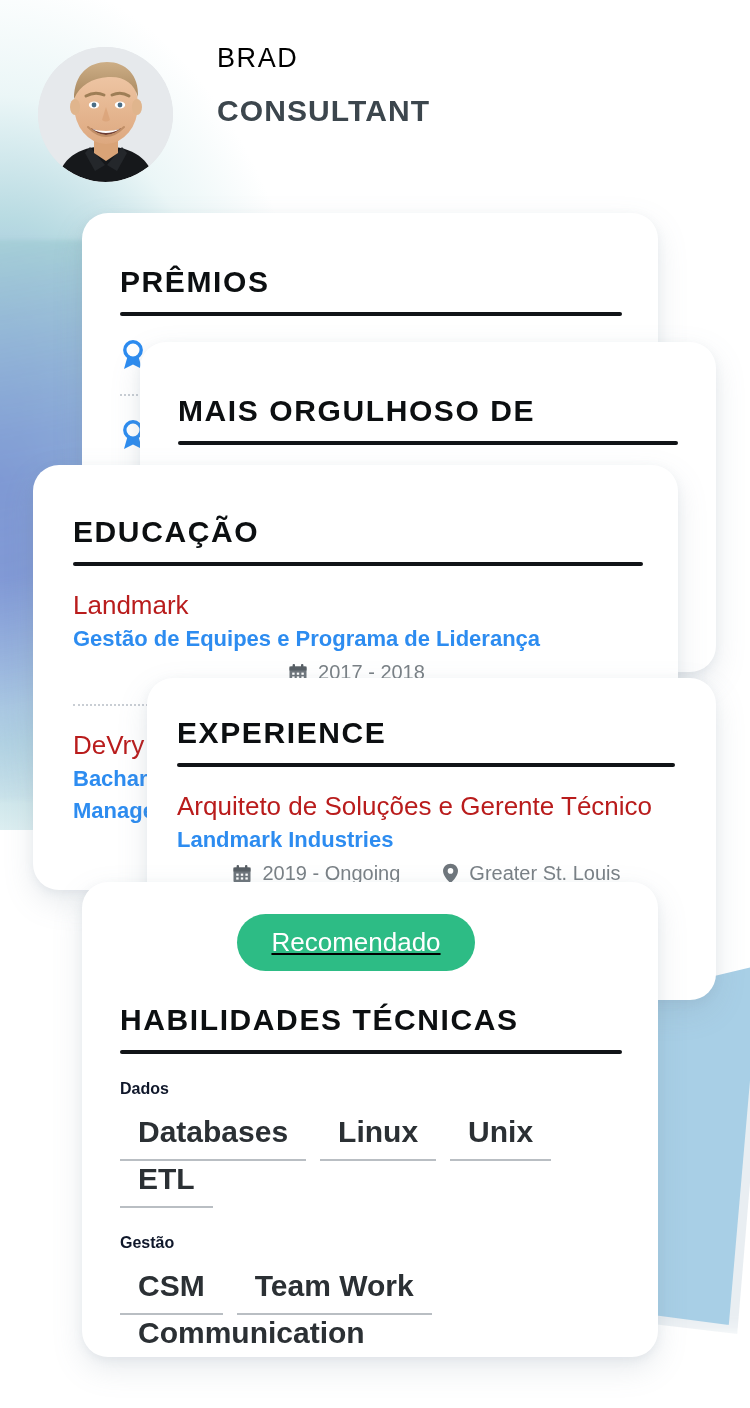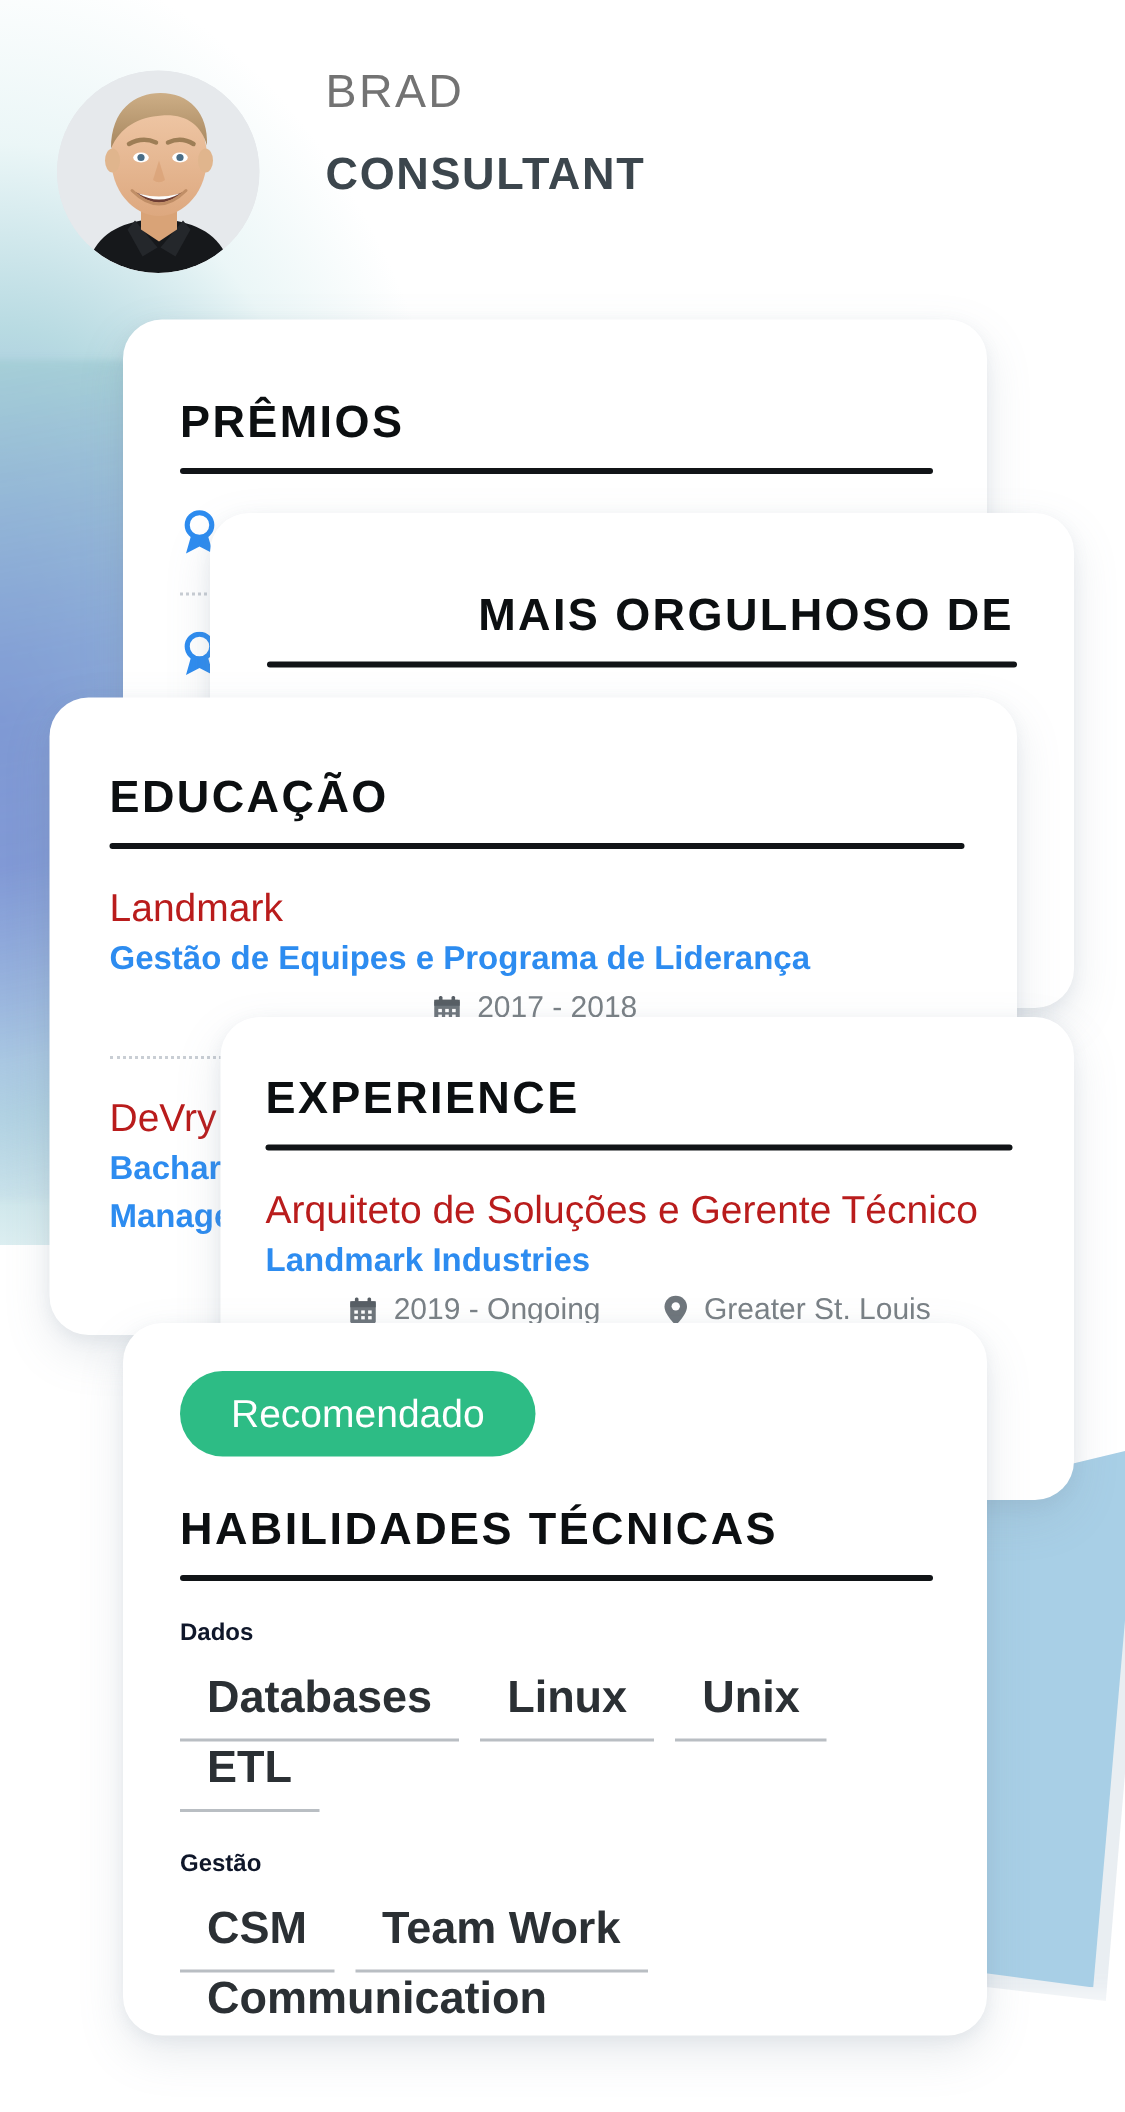--- a/index.html
+++ b/index.html
@@ -94,23 +94,23 @@
   }
   .avatar svg { display: block; }
 
   .header-text {
     position: absolute;
     left: 217px;
     top: 40px;
     width: 500px;
   }
   .kicker {
-    font-size: 31px;
+    font-size: 27px;
     letter-spacing: 1.6px;
-    color: #737373;
+    color: #000000;
     font-weight: 400;
     line-height: 1.38;
     margin: 0 0 9px 0;
     font-family: "Liberation Sans", sans-serif;
   }
   .headline {
     font-size: 30px;
     font-weight: 700;
     letter-spacing: 1.1px;
     color: #3c464d;
@@ -175,21 +175,21 @@
     margin: 20px 0 0 0;
   }
 
   
   #card-proud {
     left: 140px;
     top: 342px;
     width: 576px;
     height: 330px;
   }
-  #card-proud .pad { padding: 52px 40px 0 38px; text-align: right; }
+  #card-proud .pad { padding: 52px 40px 0 38px; }
   #card-proud .title-rule { width: 500px; }
   .proud-text {
     margin-top: 22px;
     font-size: 20px;
     color: #23282c;
     line-height: 1.5;
   }
 
   
   #card-edu {
@@ -246,22 +246,23 @@
     left: 82px;
     top: 882px;
     width: 576px;
     height: 475px;
   }
   #card-skills .pad { padding: 32px 36px 0 38px; }
   #card-skills .title-rule { width: 502px; }
 
   .badge-row {
     display: flex;
-    justify-content: flex-start;
+    justify-content: center;
     padding-right: 30px;
+    text-decoration: underline;
   }
   .badge-recommended {
     background: #2dbc85;
     color: #ffffff;
     font-size: 26px;
     font-weight: 400;
     padding: 13px 34px;
     border-radius: 32px;
     display: inline-block;
     line-height: 1.18;

